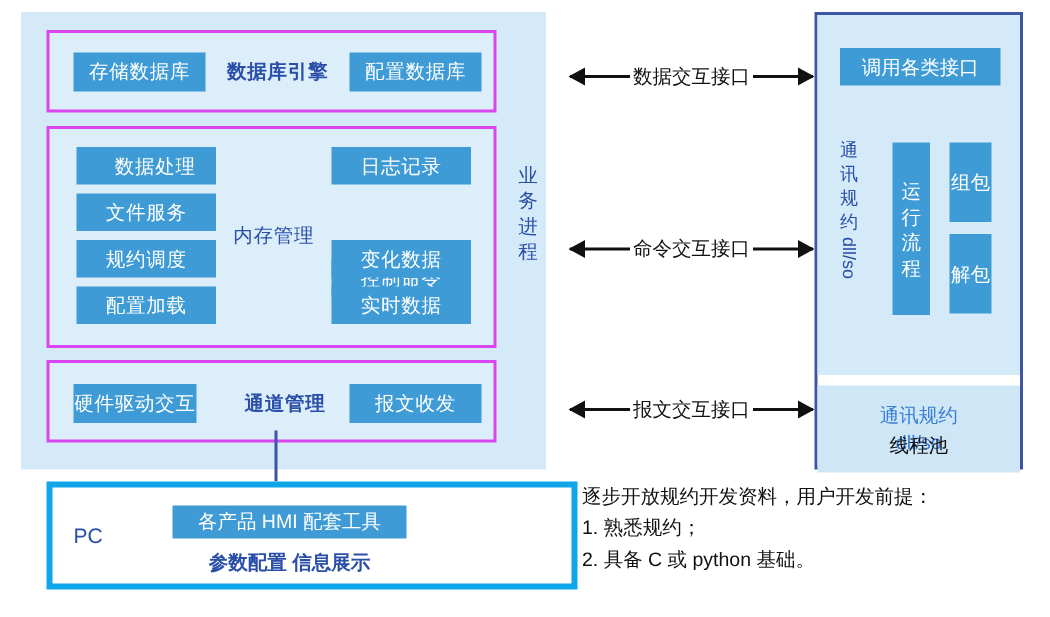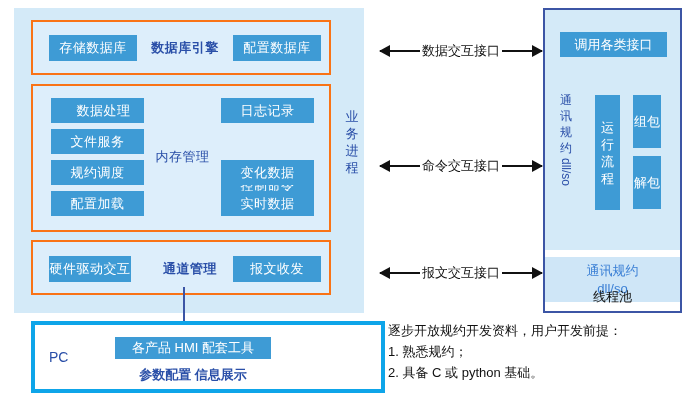--- a/index.html
+++ b/index.html
@@ -7,21 +7,21 @@
     width:700px;height:411px;position:relative;overflow:hidden;
     font-family:"Liberation Sans","DejaVu Sans",sans-serif;
     color:#1f3f8f;
   }
   
   #left-panel{
     position:absolute;left:14px;top:8px;width:350px;height:305px;
     background:#d4eaf8;
   }
   .framed{
-    position:absolute;border:2px solid #f97316;background:#ddeefb;
+    position:absolute;border:2px solid #d946ef;background:#ddeefb;
     box-sizing:border-box;
   }
   #db-row{left:17px;top:12px;width:300px;height:55px;}
   #mem-row{left:17px;top:76px;width:300px;height:148px;}
   #hw-row{left:17px;top:232px;width:300px;height:55px;}
 
   .chip{
     position:absolute;background:#3e9bd5;color:#ffffff;
     display:flex;align-items:center;justify-content:center;
     font-size:13px;letter-spacing:.5px;box-sizing:border-box;
@@ -135,21 +135,21 @@
     position:absolute;left:88px;top:85px;width:28px;height:53px;
     background:#3e9bd5;color:#ffffff;font-size:13px;line-height:17px;
     display:flex;align-items:center;justify-content:center;
   }
   #chip-unpack{
     position:absolute;left:88px;top:146px;width:28px;height:53px;
     background:#3e9bd5;color:#ffffff;font-size:13px;line-height:17px;
     display:flex;align-items:center;justify-content:center;text-align:right;
   }
   #rp-dll{
-    position:absolute;left:0;right:0;top:247px;height:45px;
+    position:absolute;left:0;right:0;top:247px;height:58px;
     background:#cfe6f7;color:#3a7fd5;font-size:13px;line-height:18px;
     display:flex;flex-direction:column;align-items:center;justify-content:center;
   }
   #rp-thread{
     position:absolute;left:0;right:0;top:255px;height:44px;
     color:#111111;font-size:13px;
     display:flex;align-items:flex-end;justify-content:center;
     padding-bottom:3px;box-sizing:border-box;
   }
 

